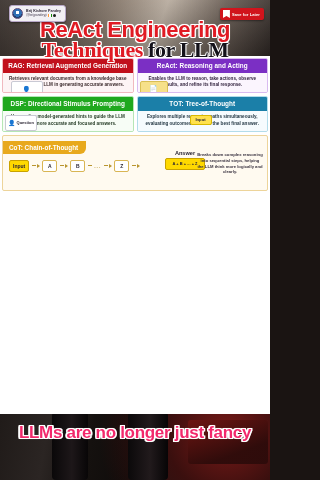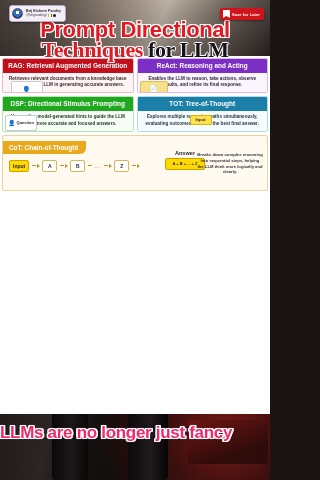--- a/index.html
+++ b/index.html
@@ -167,21 +167,21 @@
   .cdots{font-size:5px;color:#b9952f;font-weight:800;letter-spacing:1px;}
   .ans-wrap{position:absolute;left:162px;top:14px;text-align:center;}
   .ans-wrap .alab{font-size:5.6px;font-weight:800;color:#2b2633;margin-bottom:2px;}
   .cot .ccap{
     position:absolute;right:4px;top:16px;width:66px;
     font-size:4.2px;line-height:1.4;font-weight:700;color:#3a3340;text-align:center;
   }
 
   
   .botcap{
-    position:absolute;left:0;top:424px;width:270px;z-index:8;
+    position:absolute;left:0;top:424px;width:270px;z-index:8;text-align:center;
     font-size:17px;font-weight:800;line-height:1.05;letter-spacing:-.3px;color:#f2286b;
     text-shadow:0 0 2px #fff,1.4px 0 0 #fff,-1.4px 0 0 #fff,0 1.4px 0 #fff,0 -1.4px 0 #fff,1.4px 1.4px 0 #fff,-1.4px -1.4px 0 #fff,-1.4px 1.4px 0 #fff,1.4px -1.4px 0 #fff;
   }
   .botcap span{display:block;}
 </style>
 </head>
 <body>
 
 <div id="root">
 
@@ -203,21 +203,21 @@
       </div>
     </div>
   </div>
 
   <div class="save">
     <span class="bm"></span>
     <span class="lb">Save for Later</span>
   </div>
 
   <div class="headline">
-    <span class="l1">Prompt Directional</span>
+    <span class="l1">ReAct Engineering</span>
     <span class="l2">
       <span class="red">Techniques</span>
       <span class="blk">for LLM</span>
     </span>
   </div>
 
   <div class="board">
     <div class="grid">
 
       <div class="panel p-rag">

